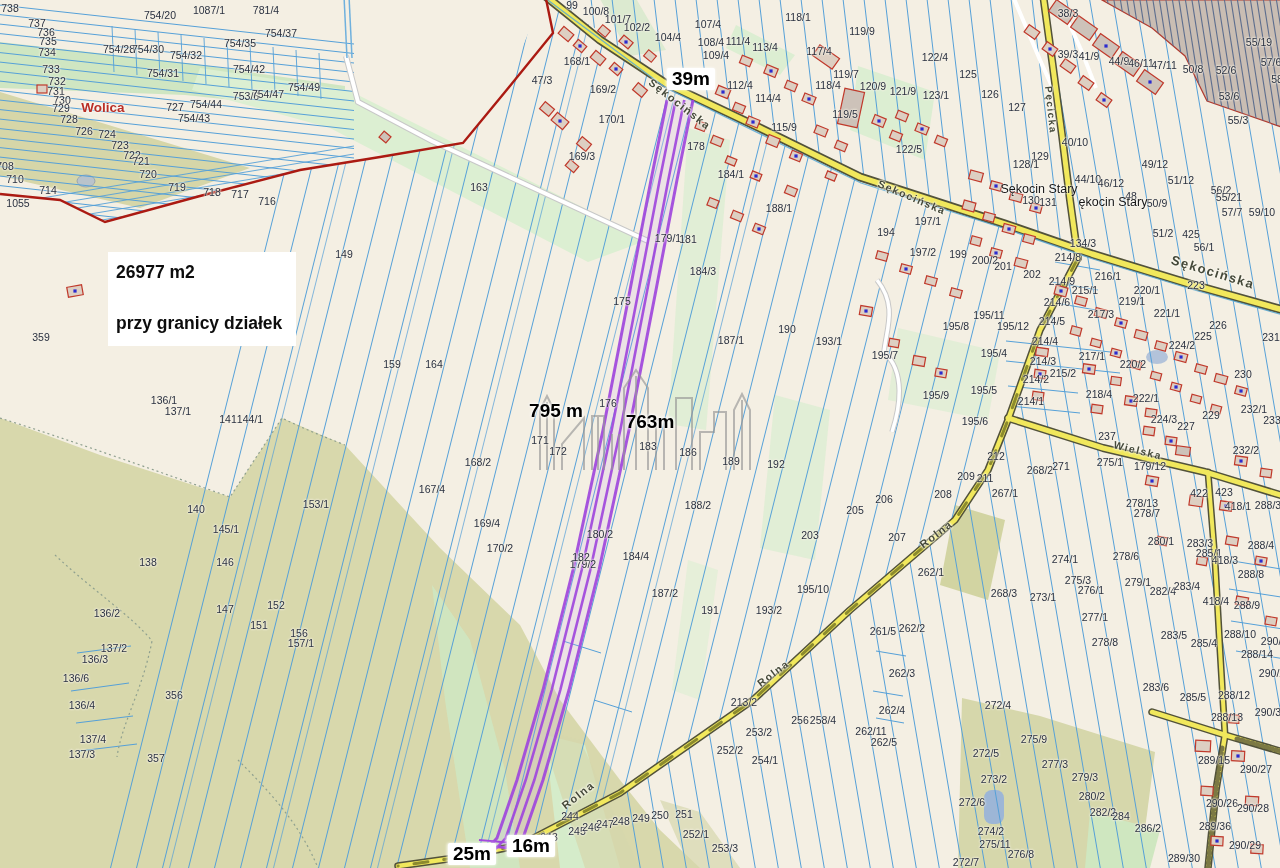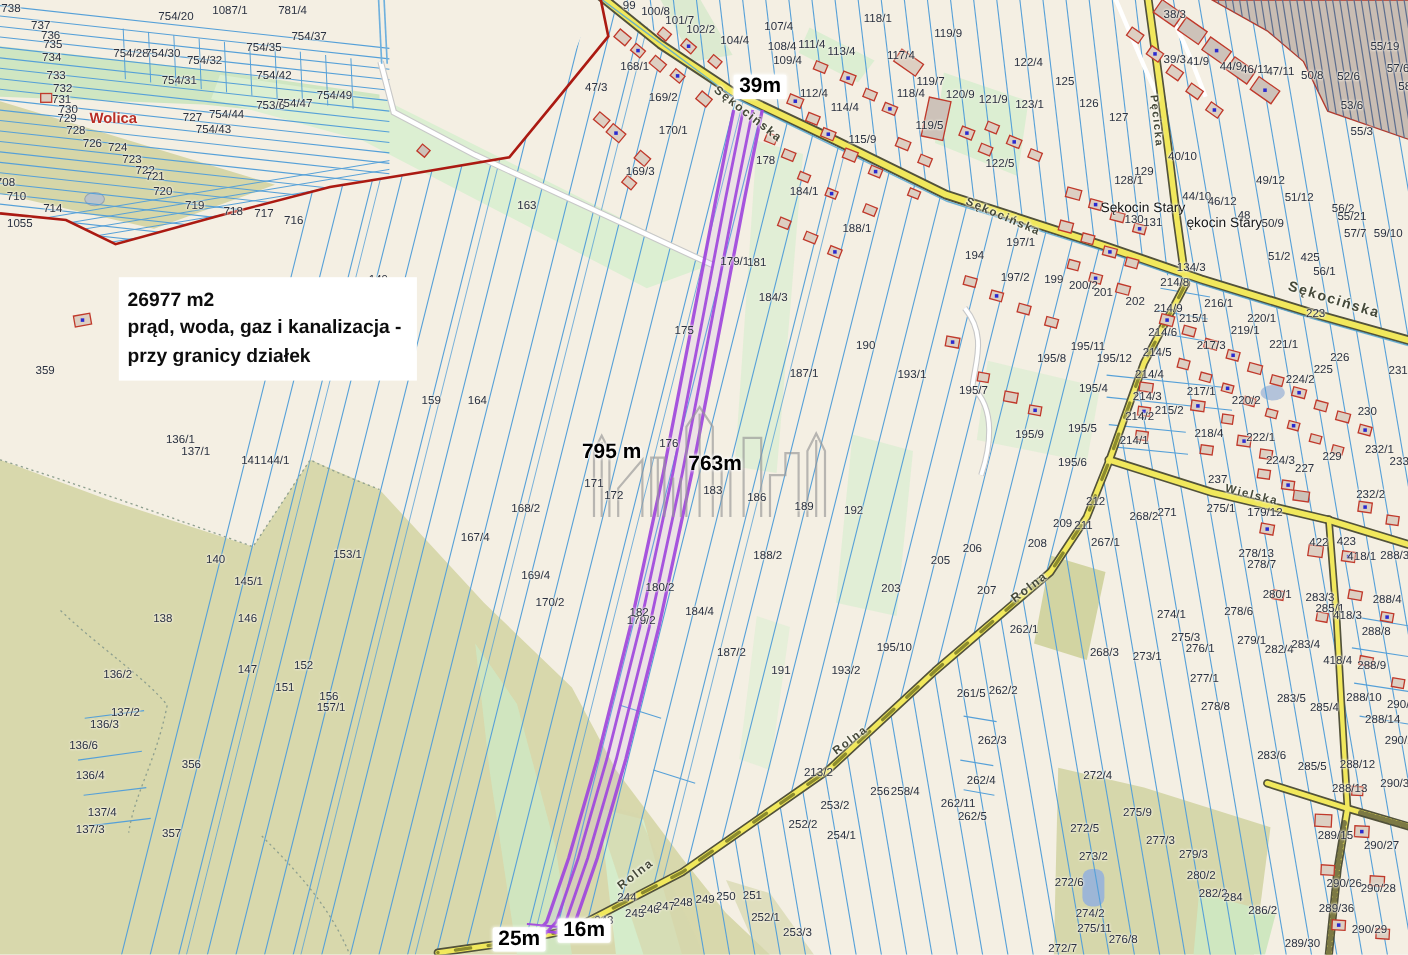--- a/index.html
+++ b/index.html
@@ -606,21 +606,21 @@
       <span class="pl" style="left: 622px; top: 301px;">175</span>
       <span class="pl" style="left: 668px; top: 238px;">179/1</span>
       <span class="pl" style="left: 688px; top: 239px;">181</span>
       <span class="pl" style="left: 696px; top: 146px;">178</span>
       <span class="pl" style="left: 582px; top: 156px;">169/3</span>
       <span class="pl" style="left: 612px; top: 119px;">170/1</span>
       <span class="pl" style="left: 603px; top: 89px;">169/2</span>
       <span class="pl" style="left: 577px; top: 61px;">168/1</span>
       <span class="pl" style="left: 542px; top: 80px;">47/3</span>
       <span class="pl" style="left: 731px; top: 340px;">187/1</span>
-      <span class="pl" style="left: 787px; top: 314px; text-align: center;">190</span>
+      <span class="pl" style="left: 787px; top: 329px; text-align: center;">190</span>
       <span class="pl" style="left: 829px; top: 341px;">193/1</span>
       <span class="pl" style="left: 710px; top: 610px;">191</span>
       <span class="pl" style="left: 769px; top: 610px;">193/2</span>
       <span class="pl" style="left: 813px; top: 589px;">195/10</span>
       <span class="pl" style="left: 810px; top: 535px;">203</span>
       <span class="pl" style="left: 855px; top: 510px;">205</span>
       <span class="pl" style="left: 884px; top: 499px;">206</span>
       <span class="pl" style="left: 897px; top: 537px;">207</span>
       <span class="pl" style="left: 943px; top: 494px;">208</span>
       <span class="pl" style="left: 572px; top: 5px;">99</span>
@@ -837,16 +837,16 @@
       <span class="ms chip" style="left: 691px; top: 79px;">39m</span>
       <span class="ms" style="left: 556px; top: 411px;">795 m</span>
       <span class="ms" style="left: 650px; top: 422px;">763m</span>
       <span class="ms chip" style="left: 472px; top: 854px;">25m</span>
       <span class="ms chip" style="left: 531px; top: 846px;">16m</span>
     </div>
 
 
   <div id="info-box" style="left:108px;top:252px;">
     <span>26977 m2</span><br>
-    <span>prąd, woda, gaz i kanalizacja -</span><br>
+    <br>
     <span>przy granicy działek</span>
   </div>
 </div>
 
 </body></html>

